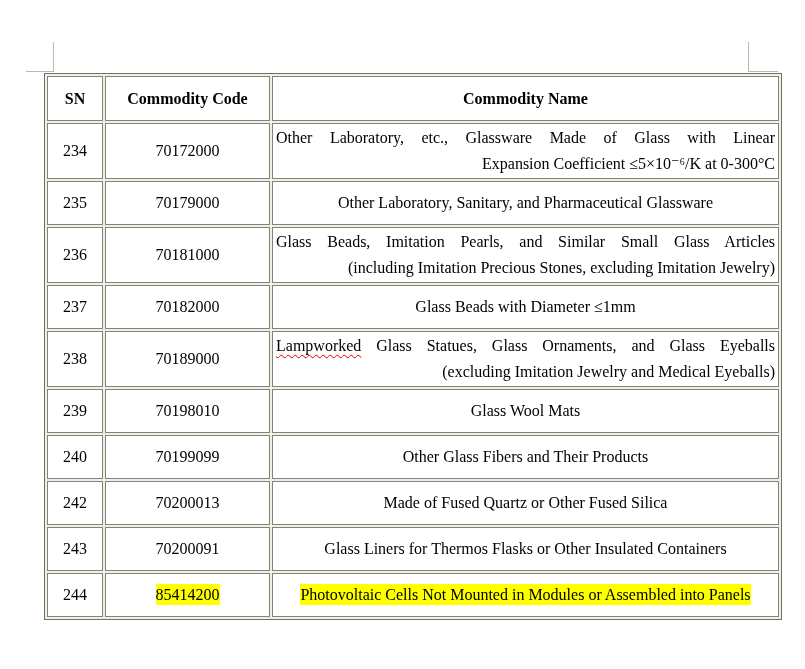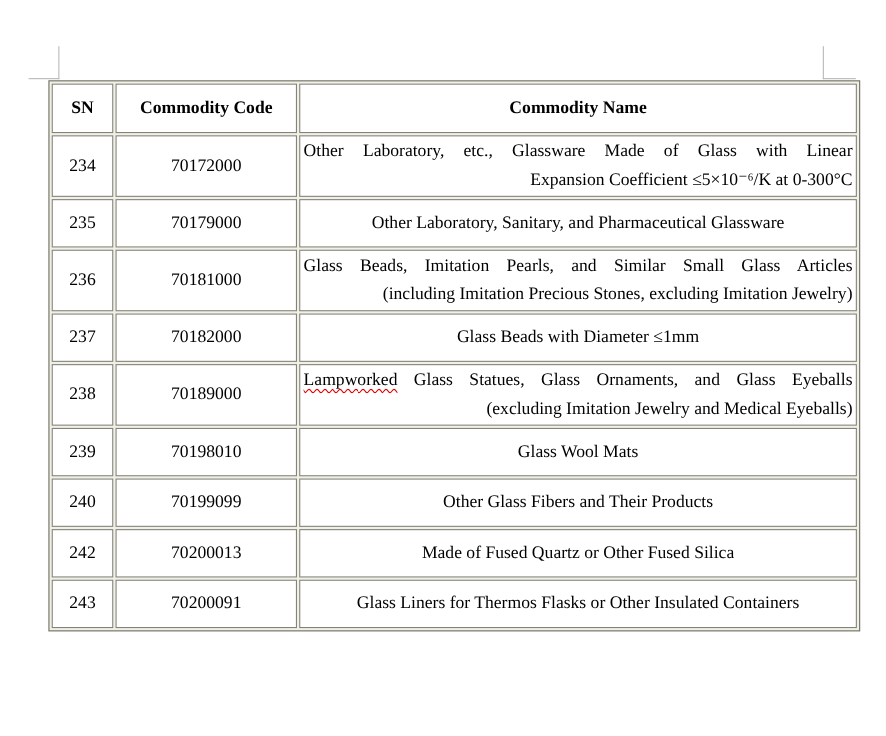--- a/index.html
+++ b/index.html
@@ -137,18 +137,23 @@
       <td class="code">70200013</td>
       <td class="name">Made of Fused Quartz or Other Fused Silica</td>
     </tr>
 
     <tr class="short">
       <td class="sn">243</td>
       <td class="code">70200091</td>
       <td class="name">Glass Liners for Thermos Flasks or Other Insulated Containers</td>
     </tr>
 
+    <tr class="short">
+      <td class="sn">244</td>
+      <td class="code"><span class="hl">85414200</span></td>
+      <td class="name"><span class="hl">Photovoltaic Cells Not Mounted in Modules or Assembled into Panels</span></td>
+    </tr>
 
 
 
   </tbody>
     </table>
 </div>
 
 </body></html>

